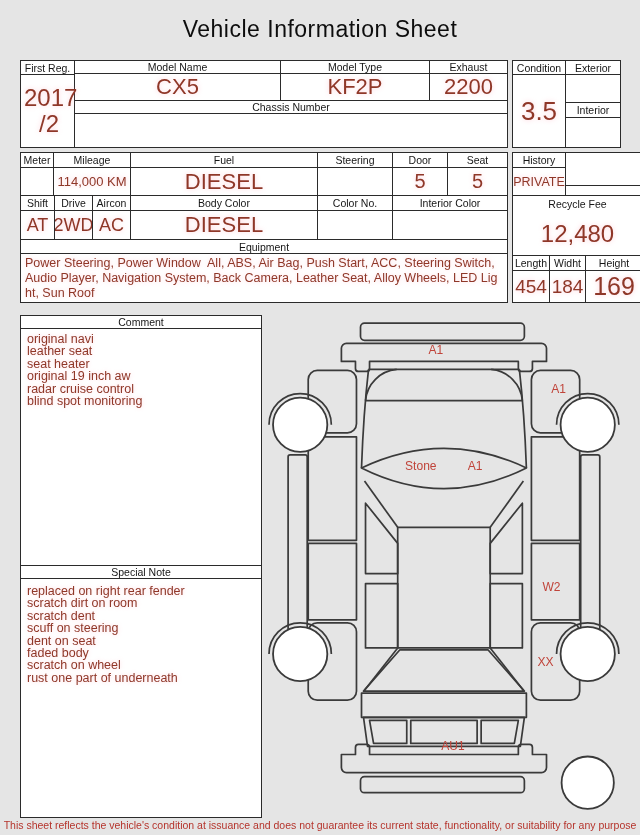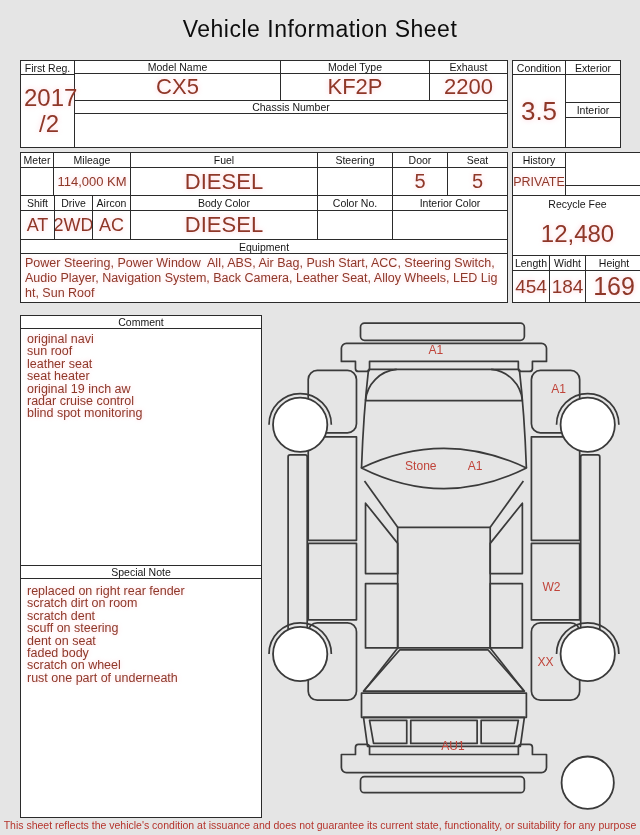--- a/index.html
+++ b/index.html
@@ -150,21 +150,20 @@
       <div class="c br v" style="width:37px;font-size:19px;">454</div>
       <div class="c br v" style="width:36px;font-size:19px;">184</div>
       <div class="c v" style="flex:1;font-size:25px;text-align:right;">169</div>
     </div>
   </div>
 
   <div class="abs box col" style="left:20px;top:315px;width:242px;height:252px;">
     <div class="c bb lab" style="height:13px;">Comment</div>
     <div class="notes" style="flex:1;">
       <div class="noteline">original navi</div>
-      <div class="noteline">sun roof</div>
       <div class="noteline">leather seat</div>
       <div class="noteline">seat heater</div>
       <div class="noteline">original 19 inch aw</div>
       <div class="noteline">radar cruise control</div>
       <div class="noteline">blind spot monitoring</div>
     </div>
   </div>
 
   <div class="abs box col" style="left:20px;top:565px;width:242px;height:253px;">
     <div class="c bb lab" style="height:13px;">Special Note</div>

